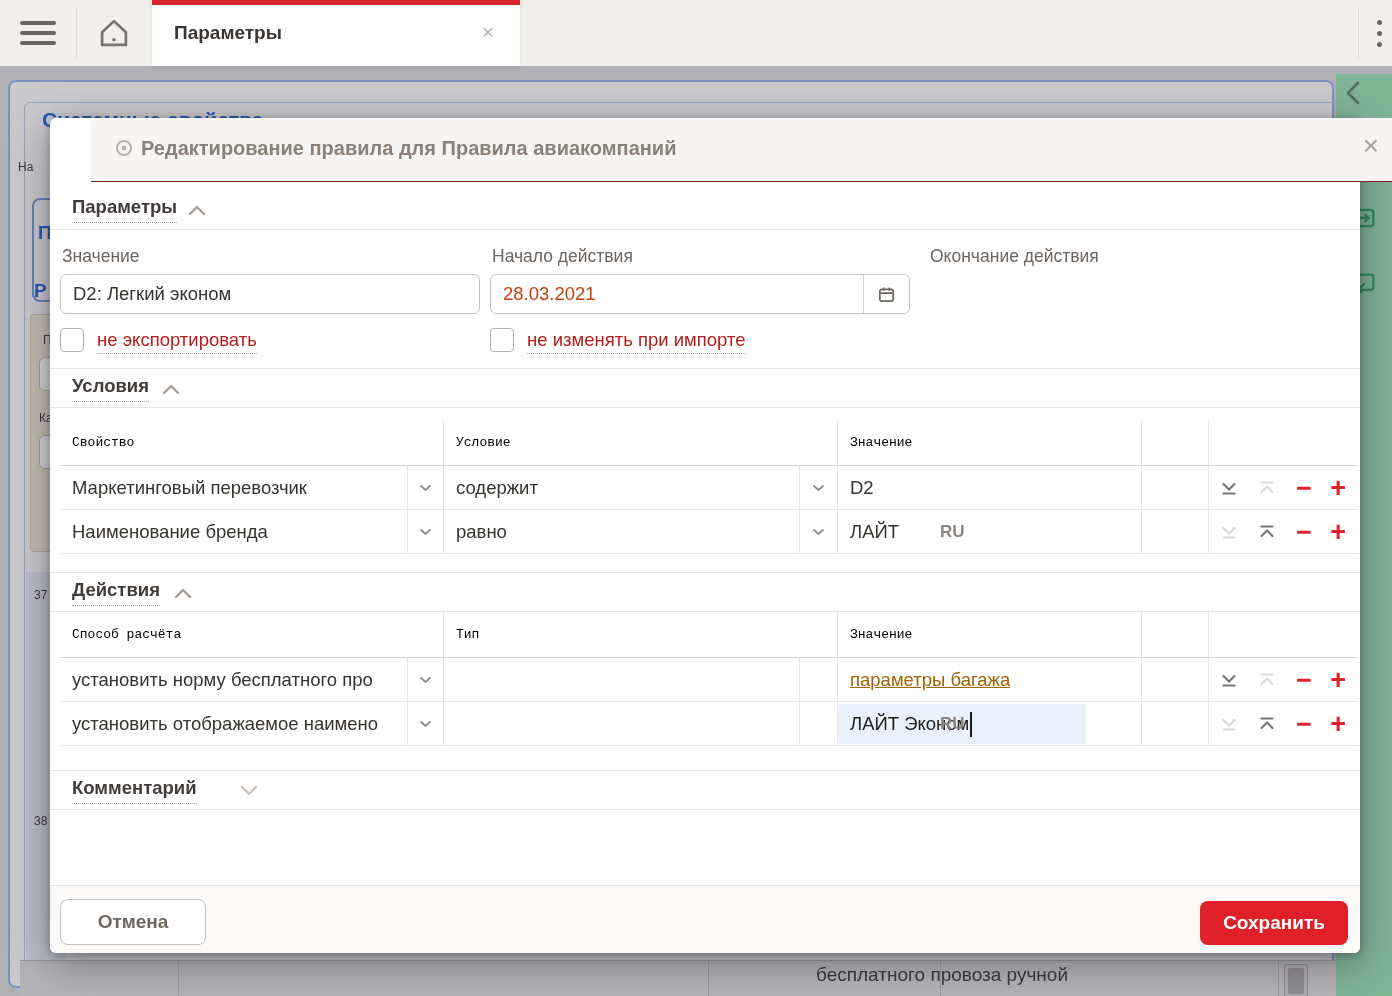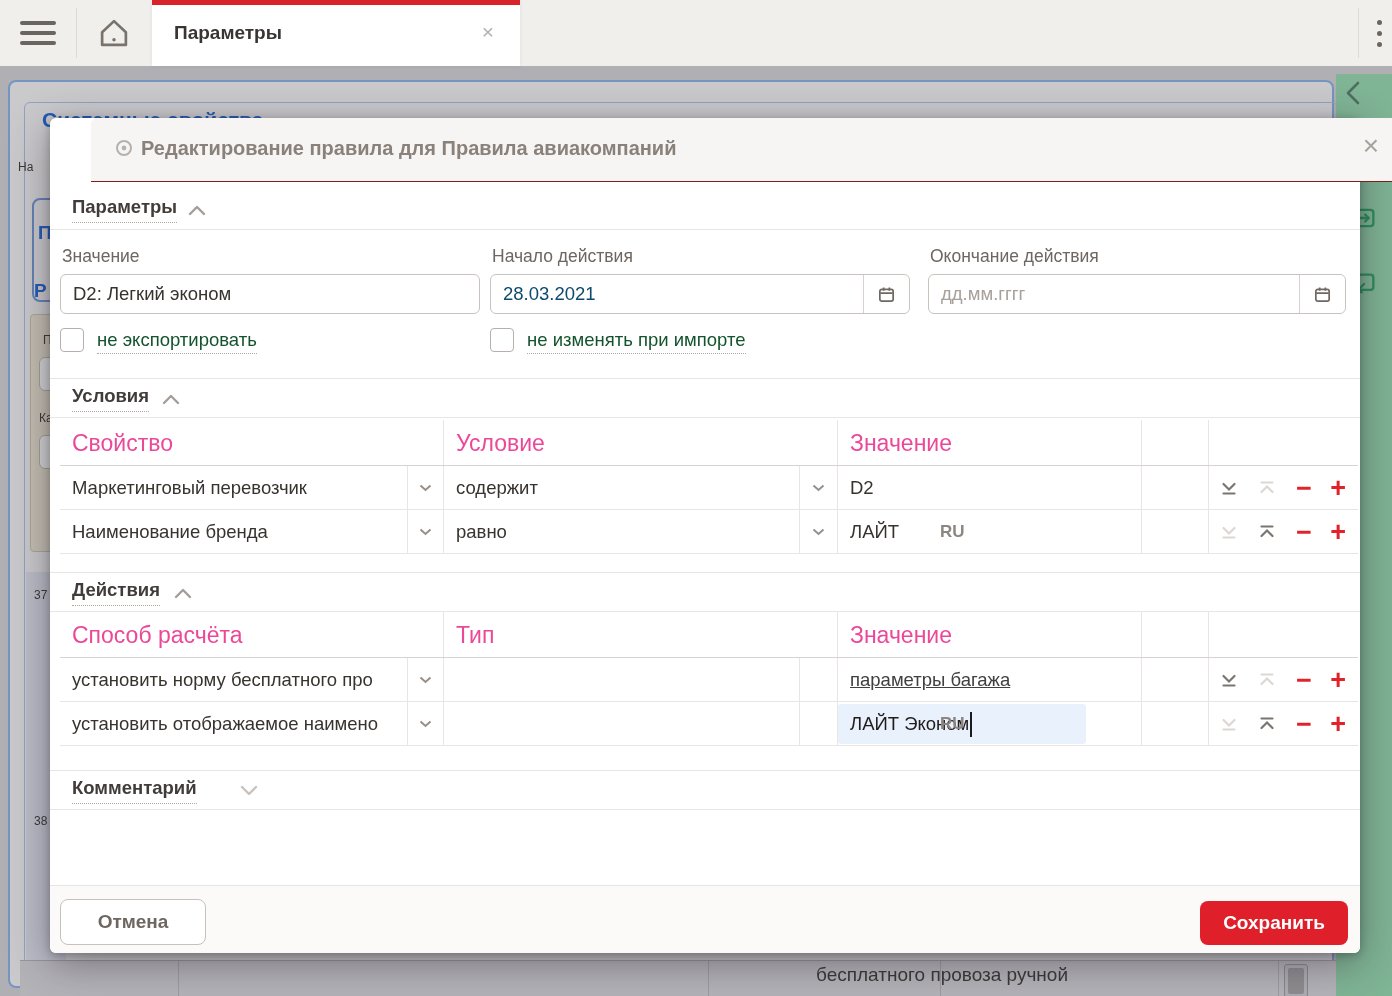--- a/index.html
+++ b/index.html
@@ -56,45 +56,45 @@
                        border-bottom:1px dotted #b0a8a2; padding-bottom:4px; cursor:pointer; }
   .secbar svg { position:absolute; top:14px; }
   .bb { border-bottom:1px solid #e8e5e2; }
   .bt { border-top:1px solid #e8e5e2; }
 
   .flabel { position:absolute; font-size:17.5px; color:#6e6660; }
   .finput { position:absolute; height:40px; border:1px solid #c9c3bf; border-radius:6px; background:#fff; font-size:18.5px; color:#37332f;
             font-family:"Liberation Sans", sans-serif; padding:0 12px; outline:none; }
   .finput::placeholder { color:#a8a09a; }
   .dtwrap { position:absolute; height:40px; border:1px solid #c9c3bf; border-radius:6px; background:#fff; }
-  .dtwrap input { position:absolute; left:0; top:0; height:38px; border:none; background:transparent; font-size:18.5px; color:#0c4a6e;
+  .dtwrap input { position:absolute; left:0; top:0; height:38px; border:none; background:transparent; font-size:18.5px; color:#c2410c;
                   font-family:"Liberation Sans", sans-serif; padding:0 12px; outline:none; width:calc(100% - 46px); }
   .dtwrap input::placeholder { color:#a8a09a; }
   .calbtn { position:absolute; right:0; top:0; width:46px; height:38px; border-left:1px solid #d7d2ce; border-radius:0 6px 6px 0;
             display:flex; align-items:center; justify-content:center; cursor:pointer; background:#fff; }
   .cb { position:absolute; width:24px; height:24px; background:#fff; border:1px solid #b6afab; border-radius:4px; cursor:pointer; }
-  .cb-label { position:absolute; font-size:18.5px; color:#14532d; border-bottom:1px dotted #b0a8a2; padding-bottom:2px; cursor:pointer; }
+  .cb-label { position:absolute; font-size:18.5px; color:#b91c1c; border-bottom:1px dotted #b0a8a2; padding-bottom:2px; cursor:pointer; }
 
   .tbl { position:absolute; left:10px; width:1298px; }
   .trow { position:relative; width:1298px; border-bottom:1px solid #e8e5e2; background:#fff; }
   .thead-row { height:46px; border-bottom:1px solid #d8d3d0; }
   .tbody-row { height:44px; }
   .tc { position:absolute; top:0; height:100%; border-right:1px solid #e8e5e2; }
   .tc.last { border-right:none; }
   .tc-text { font-size:18.5px; color:#37332f; line-height:44px; padding-left:12px; white-space:nowrap; overflow:hidden; }
-  .th-text { font-size:23px; color:#ec4899; line-height:46px; padding-left:12px; }
+  .th-text { font-size:13px; color:#000000; line-height:46px; padding-left:12px;font-family:Liberation Mono, monospace; }
   .chevcell { display:flex; align-items:center; justify-content:center; cursor:pointer; }
   .c1 { left:0; width:348px; } .c1c { left:348px; width:36px; } .c2 { left:384px; width:356px; } .c2c { left:740px; width:38px; }
   .c3 { left:778px; width:304px; } .c4 { left:1082px; width:67px; } .c5 { left:1149px; width:149px; }
   .h1 { left:0; width:384px; } .h2 { left:384px; width:394px; } .h3 { left:778px; width:304px; }
   .ru { position:absolute; right:16px; top:0; line-height:44px; font-size:17px; font-weight:bold; color:#8d8680; }
   .acticons { display:flex; align-items:center; justify-content:space-between; padding:0 12px 0 10px; }
   .mv { width:20px; height:20px; display:flex; align-items:center; justify-content:center; cursor:pointer; }
   .redgl { font-size:27px; font-weight:bold; color:#e0222a; line-height:20px; cursor:pointer; }
-  .vlink { font-size:18.5px; color:#404040; text-decoration:underline; line-height:44px; padding-left:12px; cursor:pointer; display:inline-block; }
+  .vlink { font-size:18.5px; color:#a16207; text-decoration:underline; line-height:44px; padding-left:12px; cursor:pointer; display:inline-block; }
   .editfield { position:absolute; left:0; top:2px; width:248px; height:40px; background:#e9f1fc; border-radius:3px;
                display:flex; align-items:center; padding-left:12px; font-size:18.5px; color:#1f1c1a; }
   .caret { width:2px; height:25px; background:#1b1b1b; margin-left:1px; }
 
   #m-footer { position:absolute; left:0; top:767px; width:100%; height:68px; background:#fbfaf8; border-top:1px solid #e6e3e0; border-radius:0 0 6px 6px; }
   #btn-cancel { position:absolute; left:10px; top:13px; width:146px; height:46px; background:#fff; border:1px solid #c7c1bd; border-radius:8px;
                 font-size:19px; font-weight:bold; color:#6e6660; font-family:"Liberation Sans", sans-serif; cursor:pointer; }
   #btn-save { position:absolute; right:12px; top:15px; width:148px; height:44px; border:none; border-radius:8px;
               font-size:19px; font-weight:bold; color:#fff; font-family:"Liberation Sans", sans-serif; cursor:pointer; }
 </style>
@@ -245,38 +245,27 @@
     <input value="28.03.2021" style="">
     <span class="calbtn">
       <svg width="19" height="19" viewBox="0 0 20 20">
         <g fill="none" stroke="#6f6862" stroke-width="1.8">
             <rect x="3" y="4.5" width="14" height="12.5" rx="2"></rect>
             <path d="M7 2.5V6M13 2.5V6M3.5 8.5h13"></path>
           </g>
       </svg>
     </span>
   </div>
-  <div class="dtwrap" style="left:878px;top:156px;width:418px;">
-    <input placeholder="дд.мм.гггг" style="">
-    <span class="calbtn">
-      <svg width="19" height="19" viewBox="0 0 20 20">
-        <g fill="none" stroke="#6f6862" stroke-width="1.8">
-            <rect x="3" y="4.5" width="14" height="12.5" rx="2"></rect>
-            <path d="M7 2.5V6M13 2.5V6M3.5 8.5h13"></path>
-          </g>
-      </svg>
-    </span>
-  </div>
 
   <span class="cb" style="left:10px;top:210px;"></span>
   <span class="cb-label" style="left:47px;top:211px;">не экспортировать</span>
   <span class="cb" style="left:440px;top:210px;"></span>
   <span class="cb-label" style="left:477px;top:211px;">не изменять при импорте</span>
 
-  <div class="secbar bt bb" style="top:260px;">
+  <div class="secbar bt bb" style="top:250px;">
     <span class="sec-title">Условия</span>
     <svg style="left:112px;" width="18" height="12" viewBox="0 0 18 12">
       <path d="M2 10 9 3l7 7" fill="none" stroke="#a59d98" stroke-width="2.4" stroke-linecap="round" stroke-linejoin="round"></path>
     </svg>
   </div>
 
   <div class="tbl" style="top:302px;">
     <div class="trow thead-row">
       <div class="tc h1 th-text">Свойство</div>
       <div class="tc h2 th-text">Условие</div>

